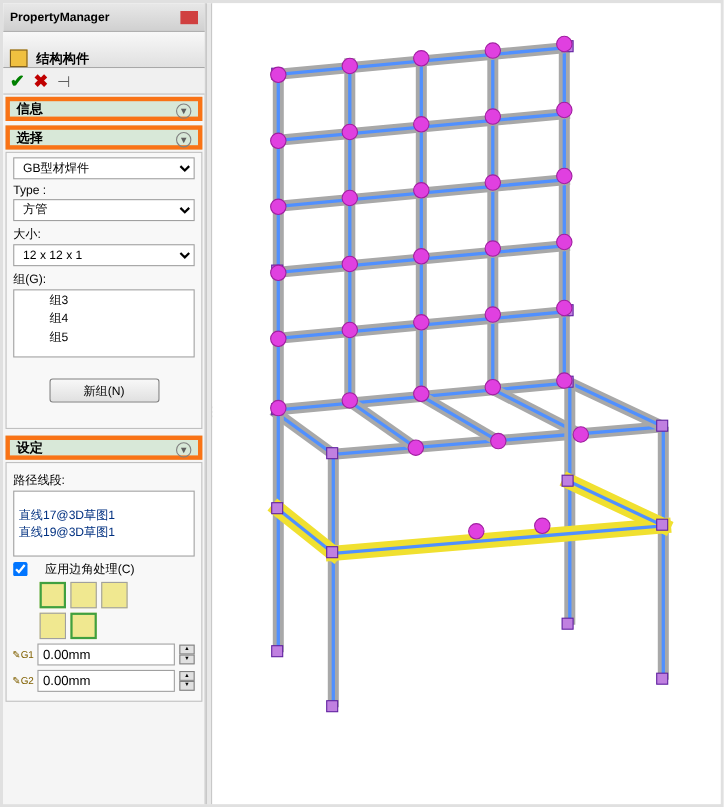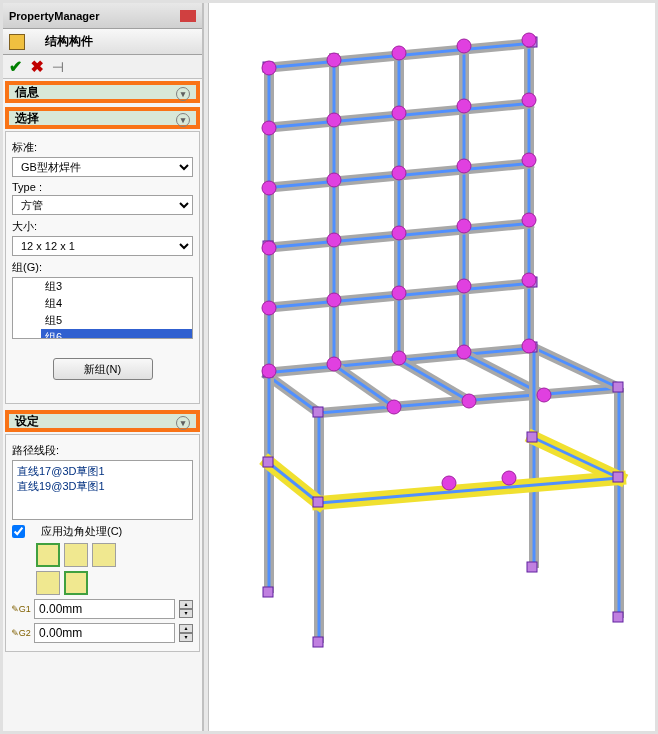--- a/index.html
+++ b/index.html
@@ -1,37 +1,37 @@
 <!DOCTYPE html>
 <html><head>
 <meta charset="utf-8">
 <style>
 * { box-sizing: border-box; margin: 0; padding: 0; }
 body { font-family: "Microsoft YaHei", Arial, sans-serif; font-size: 12px; background: #fff; width: 658px; height: 734px; overflow: hidden; }
 .frame { width: 658px; height: 734px; border: 3px solid #e0e0e0; position: relative; display: flex; }
-.left-panel { width: 200px; height: 100%; background: #f5f5f5; border-right: 1px solid #c0c0c0; display: flex; flex-direction: column; }
+.left-panel { width: 184px; height: 100%; background: #f5f5f5; border-right: 1px solid #c0c0c0; display: flex; flex-direction: column; }
 .pm-header { height: 26px; background: linear-gradient(#e8e8e8, #d0d0d0); display: flex; align-items: center; padding: 0 6px; border-bottom: 1px solid #a0a0a0; font-weight: bold; font-size: 11px; }
 .pm-header .flag { margin-left: auto; width: 16px; height: 12px; background: #d04040; }
-.feat-bar { height: 26px; background: linear-gradient(#f8f8f8, #e0e0e0); display: flex; align-items: flex-end; padding: 4px 6px; border-bottom: 1px solid #a0a0a0; gap: 20px; }
+.feat-bar { height: 26px; background: linear-gradient(#f8f8f8, #e0e0e0); display: flex; align-items: flex-start; padding: 16px 6px; border-bottom: 1px solid #a0a0a0; gap: 8px; }
 .feat-icon { width: 16px; height: 16px; background: #f0c040; border: 1px solid #806020; }
 .feat-title { font-weight: bold; }
 .confirm-bar { height: 24px; background: #f0f0f0; display: flex; align-items: center; padding: 0 6px; gap: 8px; border-bottom: 1px solid #c0c0c0; }
 .check-icon { color: #008000; font-size: 16px; font-weight: bold; cursor: pointer; }
 .x-icon { color: #c00000; font-size: 16px; font-weight: bold; cursor: pointer; }
 .pin-icon { color: #606060; font-size: 14px; cursor: pointer; }
 .section-hdr { height: 22px; background: #d8e8d8; border: 4px solid #f97316; display: flex; align-items: center; padding: 0 6px; margin: 2px; font-weight: bold; position: relative; }
 .sect-pin { position: absolute; right: 6px; top: 2px; color: #606060; border: 1px solid #808080; border-radius: 50%; width: 14px; height: 14px; font-size: 9px; text-align: center; line-height: 12px; }
 .section-body { background: #f8f8f8; border: 1px solid #c0c0c0; margin: 0 2px 4px 2px; padding: 4px 6px; }
 .label { font-size: 11px; margin: 4px 0 2px 0; }
 select, input[type=text] { width: 100%; height: 20px; border: 1px solid #a0a0a0; font-size: 11px; padding: 0 4px; background: #fff; }
 .group-list { width: 100%; height: 62px; border: 1px solid #a0a0a0; background: #fff; overflow: auto; font-size: 11px; padding-left: 28px; }
 .group-list div { padding: 1px 4px; }
 .group-list div.sel { background: #3060d0; color: #fff; }
 .new-group-btn { display: block; width: 100px; height: 22px; margin: 19px auto; border: 1px solid #808080; border-radius: 3px; background: linear-gradient(#f8f8f8, #e0e0e0); font-size: 11px; cursor: pointer; }
-.path-list { width: 100%; height: 60px; border: 1px solid #a0a0a0; background: #fff; padding: 3px 4px; font-size: 11px; color: #003080; overflow: auto; }
+.path-list { width: 100%; height: 60px; border: 1px solid #a0a0a0; background: #fff; padding: 14px 4px; font-size: 11px; color: #003080; overflow: auto; }
 .chk-row { display: flex; align-items: center; gap: 16px; margin: 4px 0; font-size: 11px; }
 .corner-row { display: flex; gap: 4px; margin: 4px 0 4px 24px; }
 .corner-btn { width: 24px; height: 24px; border: 1px solid #a0a0a0; background: #f0e890; cursor: pointer; }
 .corner-btn.active { border: 2px solid #40a040; }
 .dim-row { display: flex; align-items: center; gap: 4px; margin: 4px 0; }
 .dim-icon { width: 18px; height: 18px; display: flex; align-items: center; justify-content: center; font-size: 9px; color: #806000; text-align: right; }
 .dim-input { flex: 1; height: 20px; border: 1px solid #a0a0a0; background: #fff; display: flex; align-items: center; padding: 0 4px; }
 .spinner { width: 14px; display: flex; flex-direction: column; }
 .spinner div { height: 9px; border: 1px solid #808080; background: #e0e0e0; font-size: 6px; text-align: center; line-height: 7px; cursor: pointer; }
 .splitter { width: 6px; background: #e8e8e8; border-left: 1px solid #c0c0c0; border-right: 1px solid #c0c0c0; cursor: col-resize; position: relative; }
@@ -68,32 +68,30 @@
     <div class="section-hdr">
       <span>信息</span>
       <span class="sect-pin">▾</span>
     </div>
 
     <div class="section-hdr">
       <span>选择</span>
       <span class="sect-pin">▾</span>
     </div>
     <div class="section-body">
-      <div class="label">标准:</div>
       <select><option>GB型材焊件</option></select>
       <div class="label">Type :</div>
       <select><option>方管</option></select>
       <div class="label">大小:</div>
       <select><option>12 x 12 x 1</option></select>
       <div class="label">组(G):</div>
       <div class="group-list" id="group-list">
           <div>组3</div>
           <div>组4</div>
           <div>组5</div>
-          <div class="sel">组6</div>
         </div>
       <button class="new-group-btn">新组(N)</button>
     </div>
 
     <div class="section-hdr">
       <span>设定</span>
       <span class="sect-pin">▾</span>
     </div>
     <div class="section-body">
       <div class="label">路径线段:</div>

